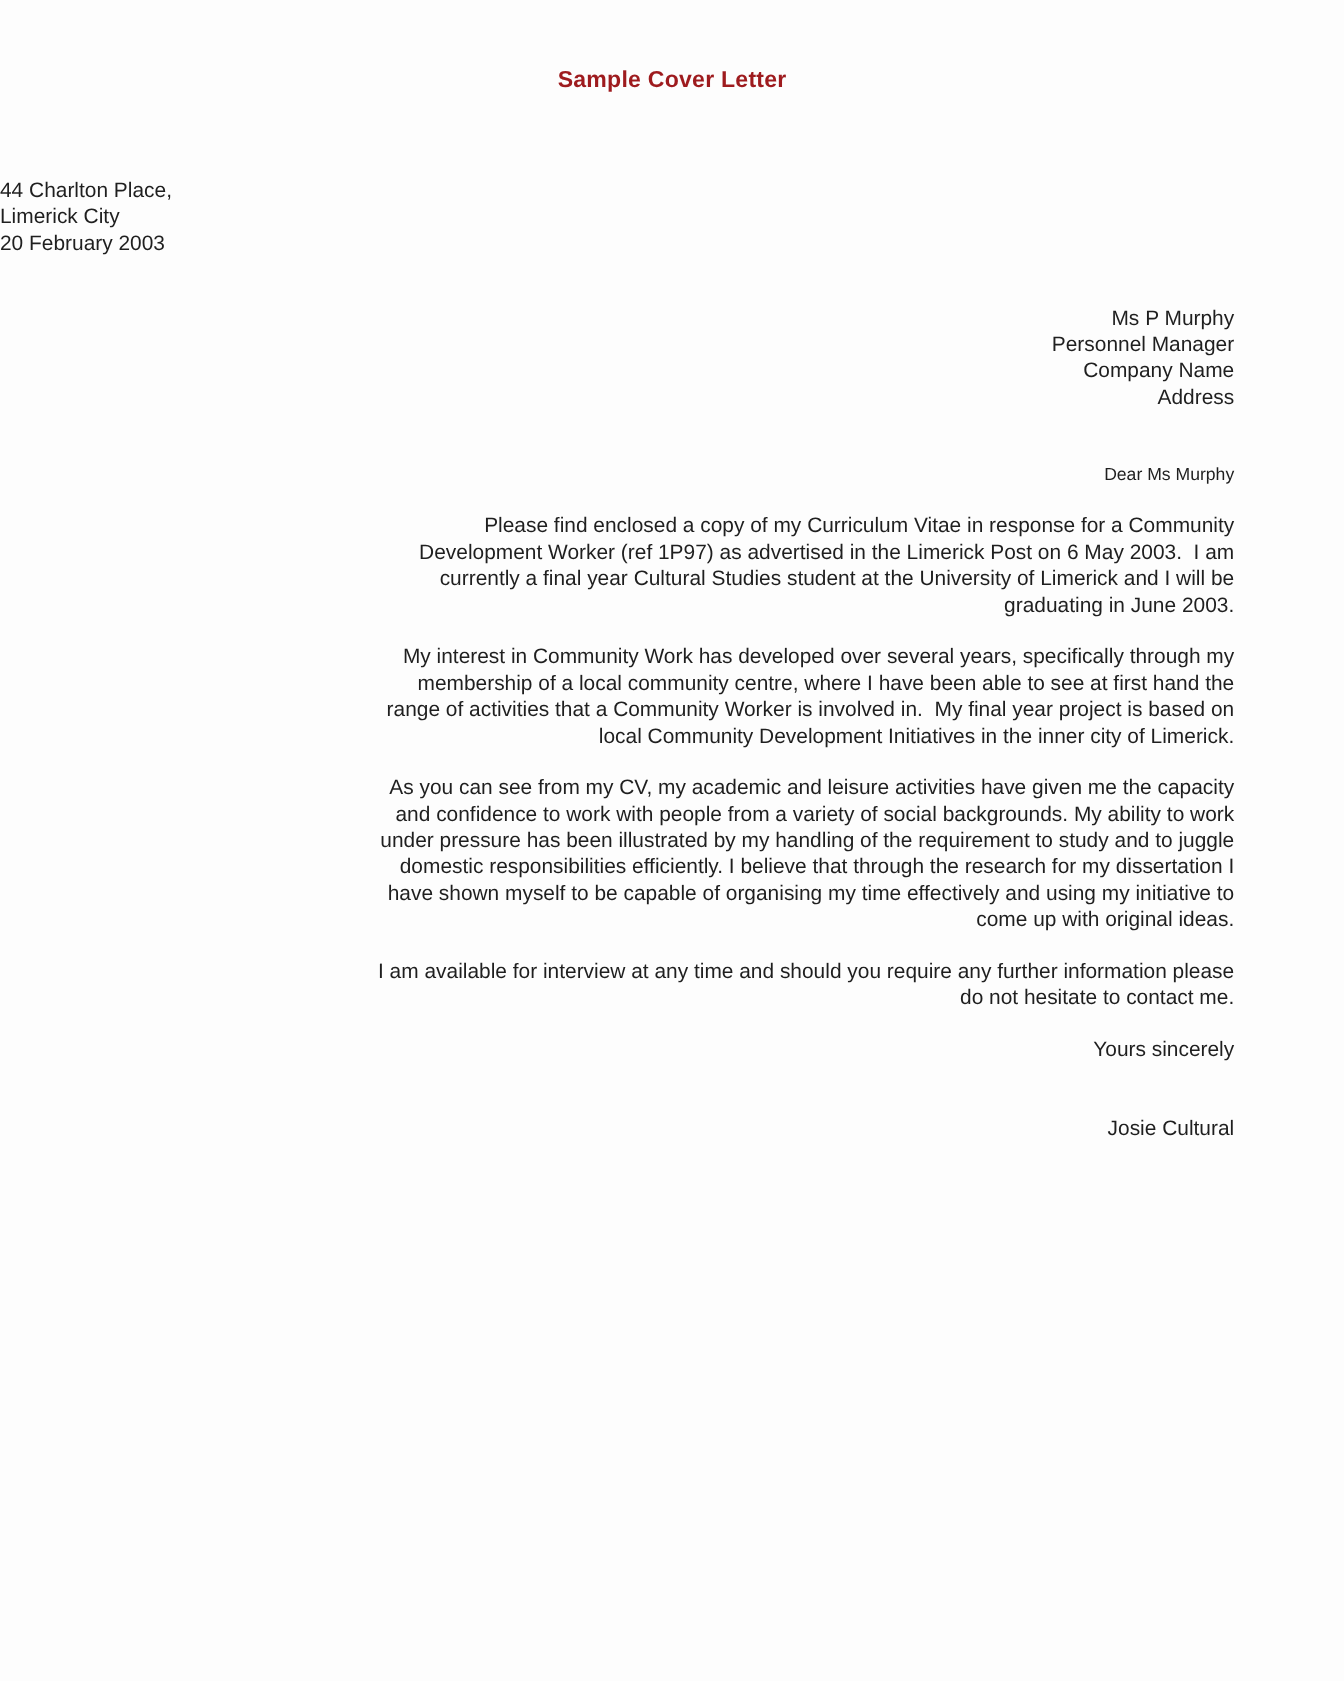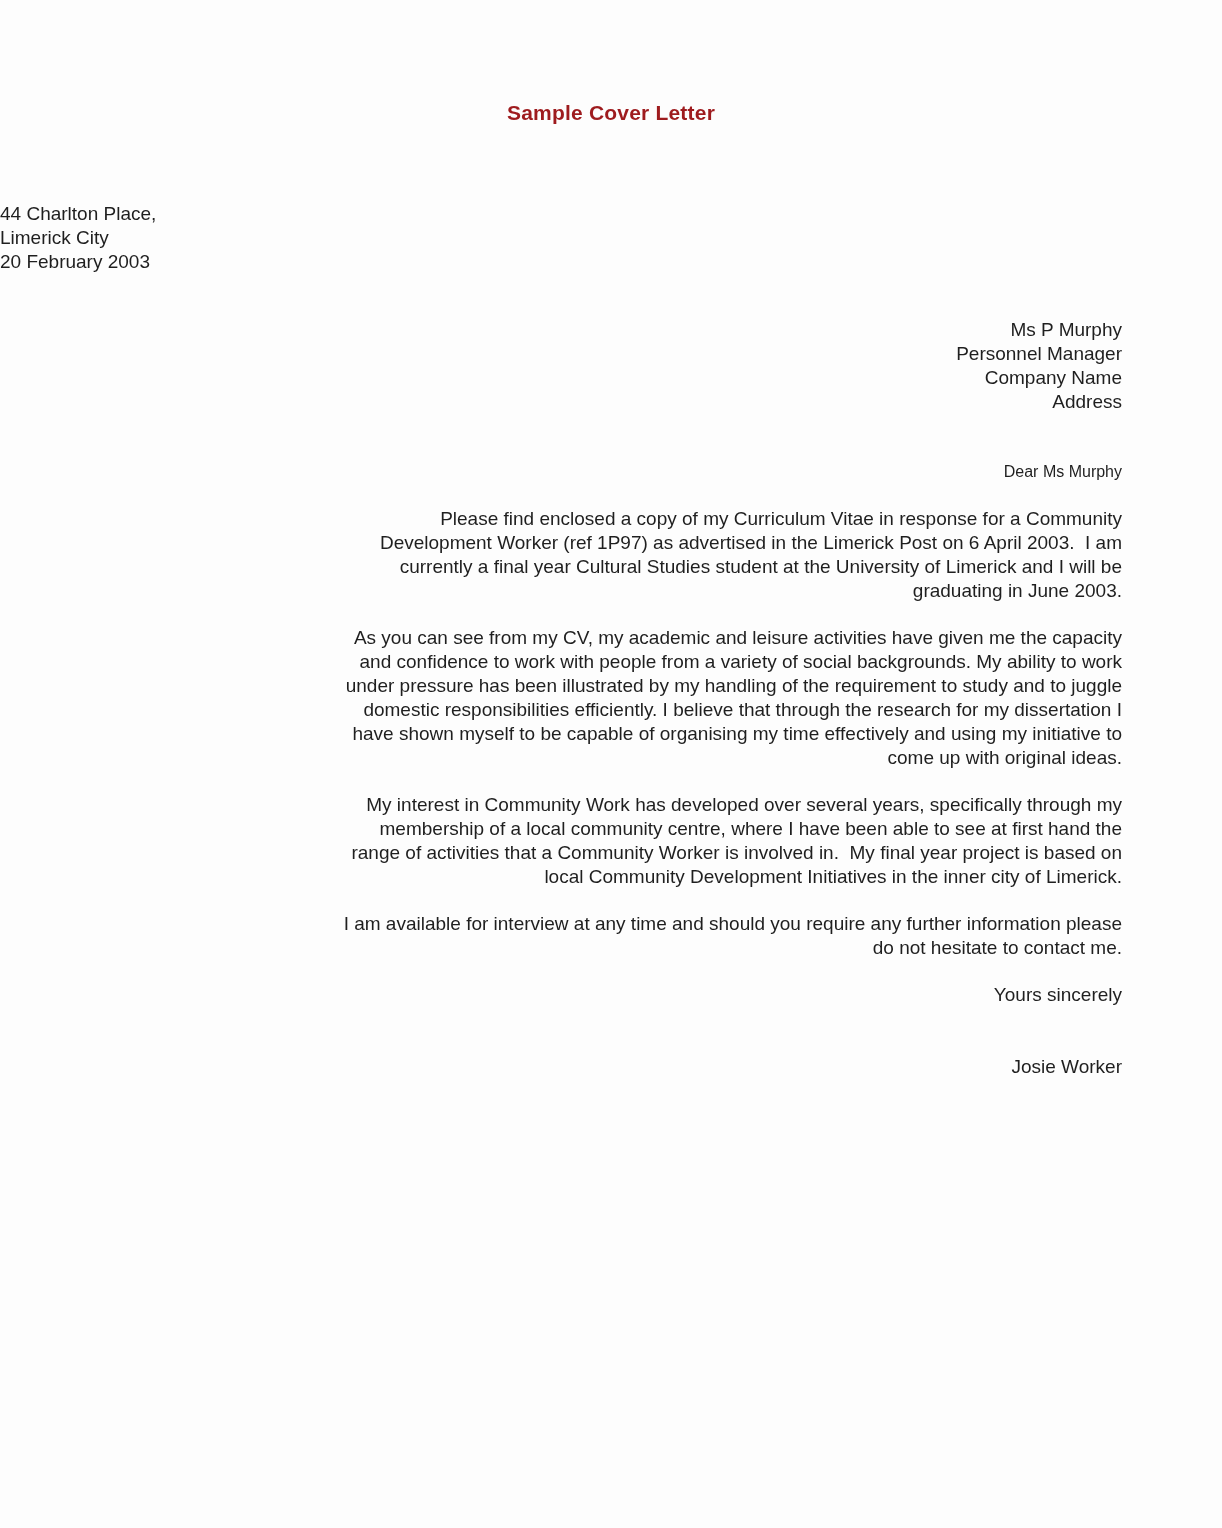--- a/index.html
+++ b/index.html
@@ -11,21 +11,21 @@
     height: 1528px;
     background: #fdfdfd;
     font-family: "Liberation Sans", "DejaVu Sans", sans-serif;
     color: #1f1f1f;
     overflow: hidden;
   }
   .page {
     box-sizing: border-box;
     width: 1222px;
     height: 1528px;
-    padding-top: 100px;
+    padding-top: 60px;
     background: #fdfdfd;
   }
   .letter-title {
     text-align: center;
     font-size: 21px;
     font-weight: bold;
     line-height: 26px;
     color: #9e1b1e;
     letter-spacing: 0.2px;
   }
@@ -84,37 +84,37 @@
   <div class="content">
 
     <div class="recipient-block">Ms P Murphy
 Personnel Manager
 Company Name
 Address</div>
 
     <div class="salutation">Dear Ms Murphy</div>
 
     <p class="body-paragraph">Please find enclosed a copy of my Curriculum Vitae in response for a Community
-Development Worker (ref 1P97) as advertised in the Limerick Post on 6 April 2003.  I am
+Development Worker (ref 1P97) as advertised in the Limerick Post on 6 May 2003.  I am
 currently a final year Cultural Studies student at the University of Limerick and I will be
 graduating in June 2003.</p>
+
+    <p class="body-paragraph">My interest in Community Work has developed over several years, specifically through my
+membership of a local community centre, where I have been able to see at first hand the
+range of activities that a Community Worker is involved in.  My final year project is based on
+local Community Development Initiatives in the inner city of Limerick.</p>
 
     <p class="body-paragraph">As you can see from my CV, my academic and leisure activities have given me the capacity
 and confidence to work with people from a variety of social backgrounds. My ability to work
 under pressure has been illustrated by my handling of the requirement to study and to juggle
 domestic responsibilities efficiently. I believe that through the research for my dissertation I
 have shown myself to be capable of organising my time effectively and using my initiative to
 come up with original ideas.</p>
 
-    <p class="body-paragraph">My interest in Community Work has developed over several years, specifically through my
-membership of a local community centre, where I have been able to see at first hand the
-range of activities that a Community Worker is involved in.  My final year project is based on
-local Community Development Initiatives in the inner city of Limerick.</p>
-
     <p class="body-paragraph">I am available for interview at any time and should you require any further information please
 do not hesitate to contact me.</p>
 
     <div class="closing">Yours sincerely</div>
 
-    <div class="signature">Josie Worker</div>
+    <div class="signature">Josie Cultural</div>
 
   </div>
 </div>
 
 </body></html>

